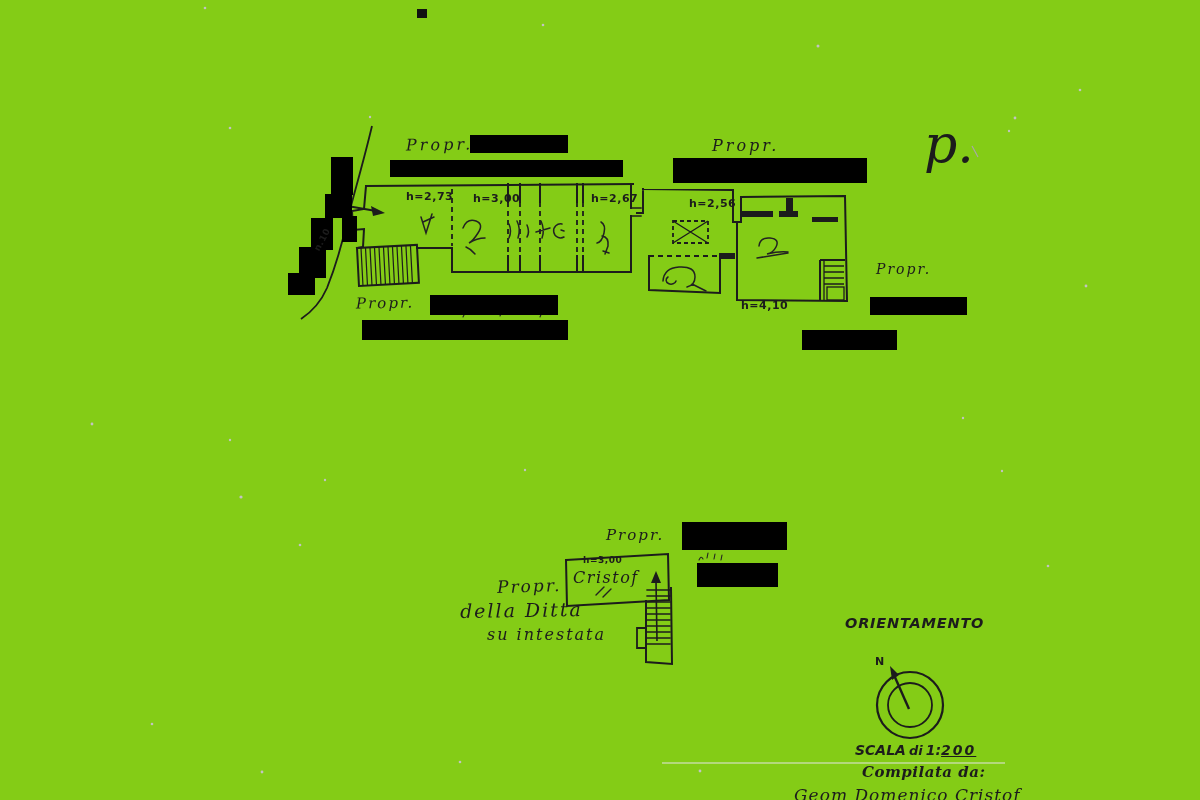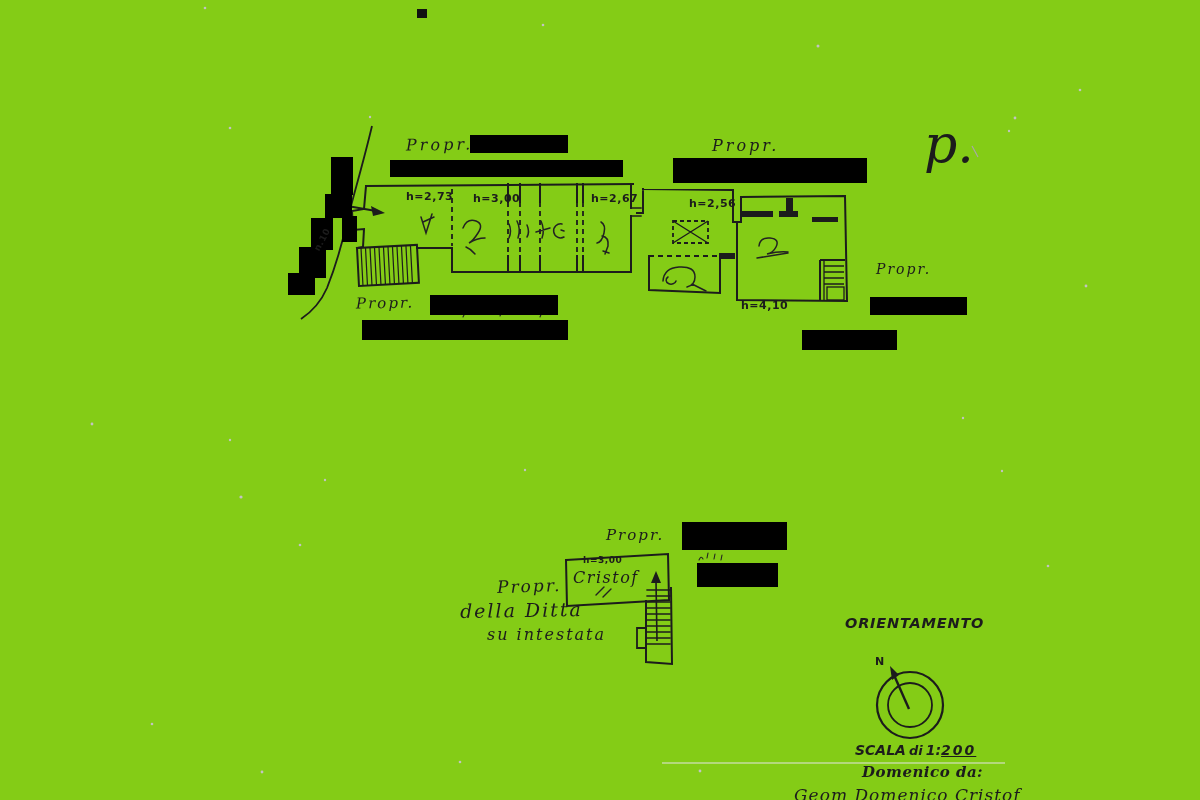--- a/index.html
+++ b/index.html
@@ -193,16 +193,16 @@
   <div class="lbl" id="cantina">Cristof</div>
   <div class="lbl script" id="script1">Propr.</div>
   <div class="lbl script" id="script2">della Ditta</div>
   <div class="lbl script" id="script3">su intestata</div>
 
   <div class="lbl" id="orientamento">ORIENTAMENTO</div>
   <div class="lbl" id="north">N</div>
   <div class="lbl" id="scala">
     <span>SCALA</span><span class="di">di</span><span>1:</span><span class="num">200</span>
   </div>
-  <div class="lbl" id="compilata">Domenico da:</div>
+  <div class="lbl" id="compilata">Compilata da:</div>
   <div class="lbl" id="geom">Geom Domenico Cristof</div>
 
 </div>
 
 </body></html>

